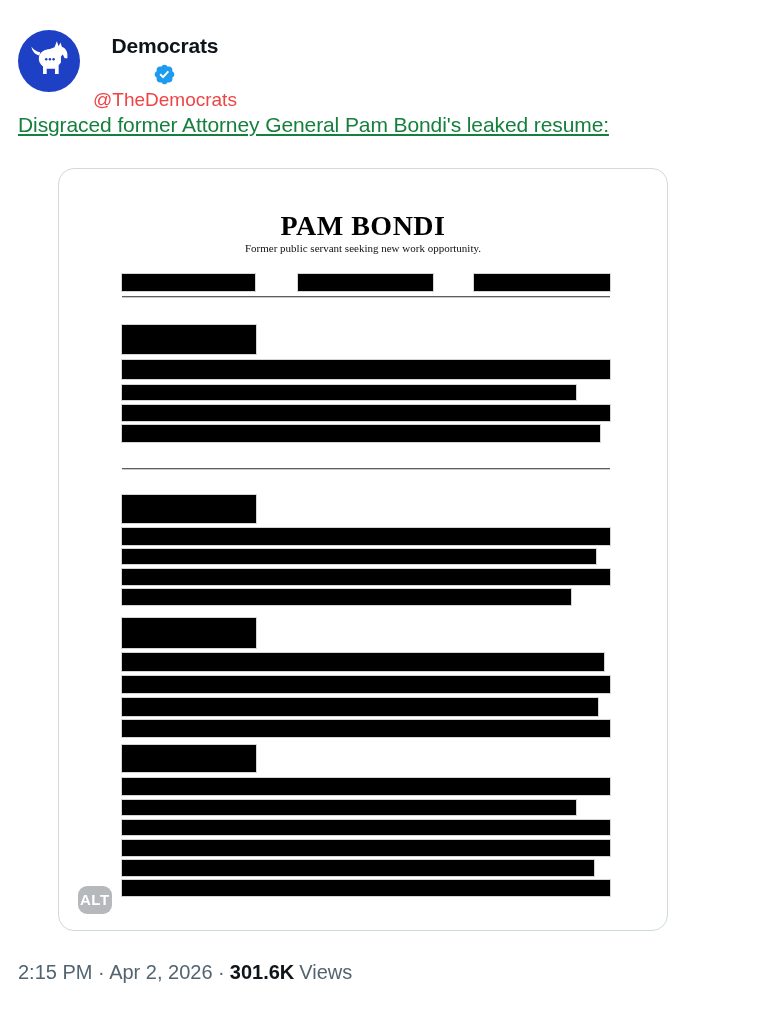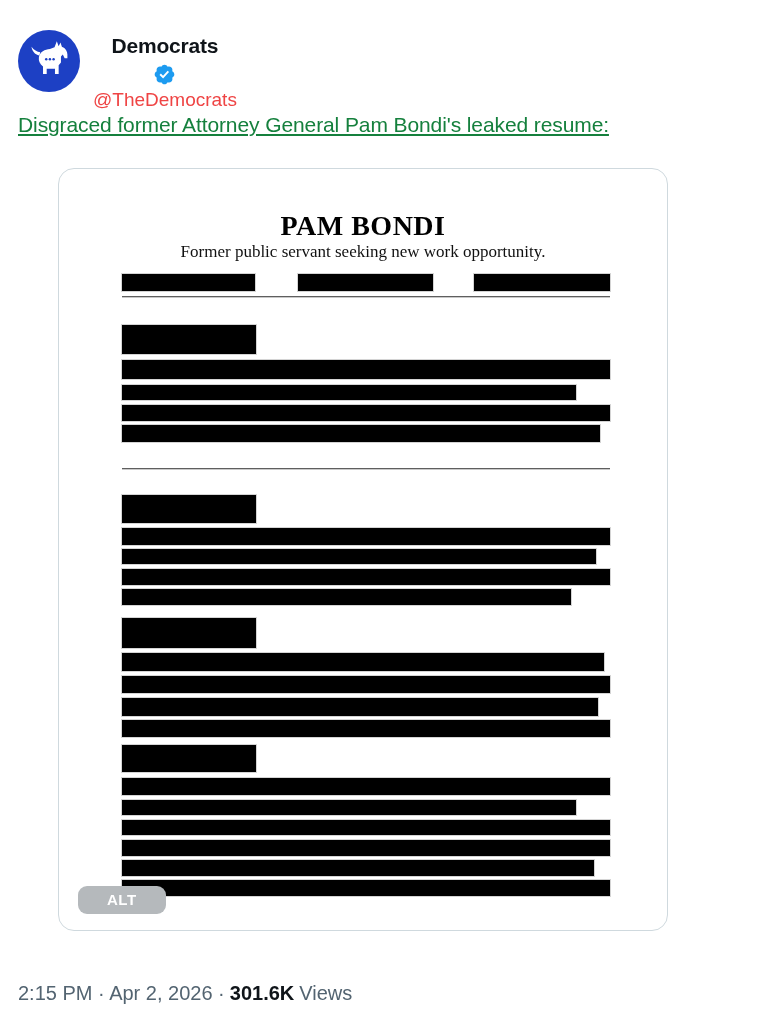--- a/index.html
+++ b/index.html
@@ -32,33 +32,33 @@
     border:1px solid #cfd9de;border-radius:16px;background:#ffffff;
     overflow:hidden;box-sizing:border-box;cursor:pointer;margin-left:40px;
   }
   .resume-title{
     position:absolute;left:0;top:41px;width:100%;text-align:center;
     font-family:"Liberation Serif", serif;font-weight:700;font-size:28px;
     letter-spacing:0.5px;color:#000;
   }
   .resume-subtitle{
     position:absolute;left:0;top:73px;width:100%;text-align:center;
-    font-family:"Liberation Serif", serif;font-size:17px;color:#111;
+    font-family:"Liberation Serif", serif;font-size:11px;color:#111;
   }
   #redaction-layer{position:absolute;left:0;top:0;width:100%;height:100%;}
   .bar{position:absolute;background:#000;box-shadow:0 0 0 1px #d4d4d4;}
   .rule{position:absolute;height:1px;background:#5f5f5f;box-shadow:0 1px 0 #c9c9c9;}
   .alt-badge{
     position:absolute;left:19px;top:717px;
     background:#b5b9bc;color:#ffffff;font-weight:700;font-size:15px;
-    letter-spacing:0.5px;padding:4px 29px;border-radius:9px;line-height:20px;
+    letter-spacing:0.5px;padding:4px 2px;border-radius:9px;line-height:20px;
     cursor:pointer;
   }
   
-  .footer{position:absolute;left:18px;top:982px;font-size:20px;color:#536471;}
+  .footer{position:absolute;left:18px;top:961px;font-size:20px;color:#536471;}
   .footer .views-count{font-weight:700;color:#0f1419;margin-left:5px;}
   .footer .views-label{margin-left:5px;}
 </style>
 </head>
 <body>
 
 <div class="tweet-header">
   <div class="avatar">
     <svg viewBox="0 0 100 100" aria-hidden="true">
       <path fill="#ffffff" d="M29 38 C 19 36 13 28 12 19 C 17 26 24 30 31 31 Z"></path>

